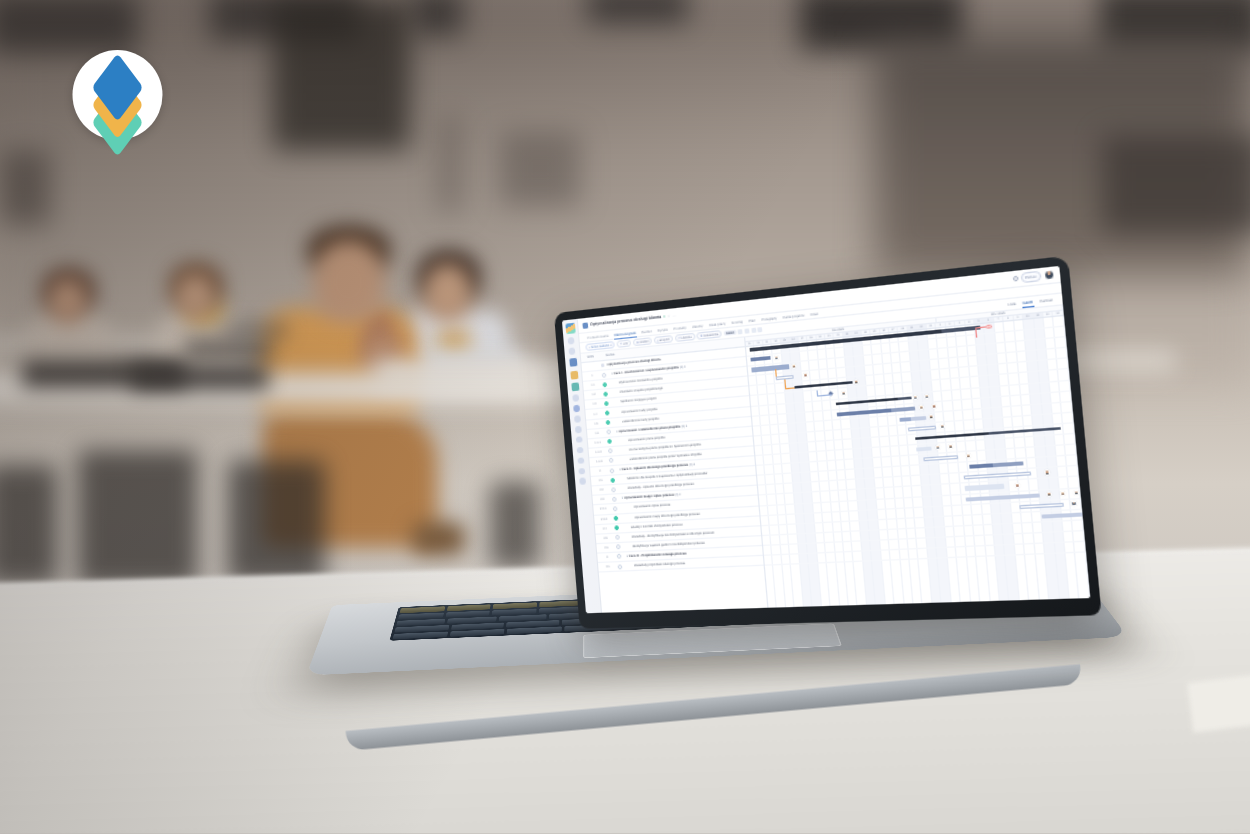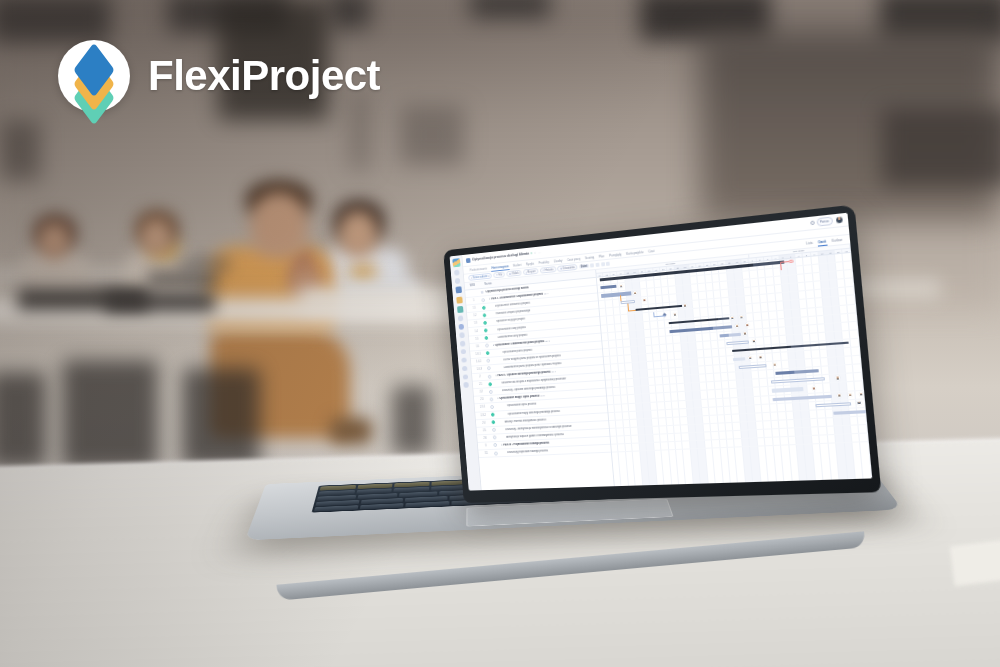--- a/index.html
+++ b/index.html
@@ -467,21 +467,20 @@
     <span class="layer layer-bot">
         <i></i>
       </span>
     <span class="layer layer-mid">
         <i></i>
       </span>
     <span class="layer layer-top">
         <i></i>
       </span>
   </div>
-  <div class="brand-text">FlexiProject</div>
 </div>
 
 <div id="laptop">
 
   <div class="base">
     <div class="keyboard">
       <div class="krow kr1 lit">
         <span></span>
           <span></span>
           <span></span>

